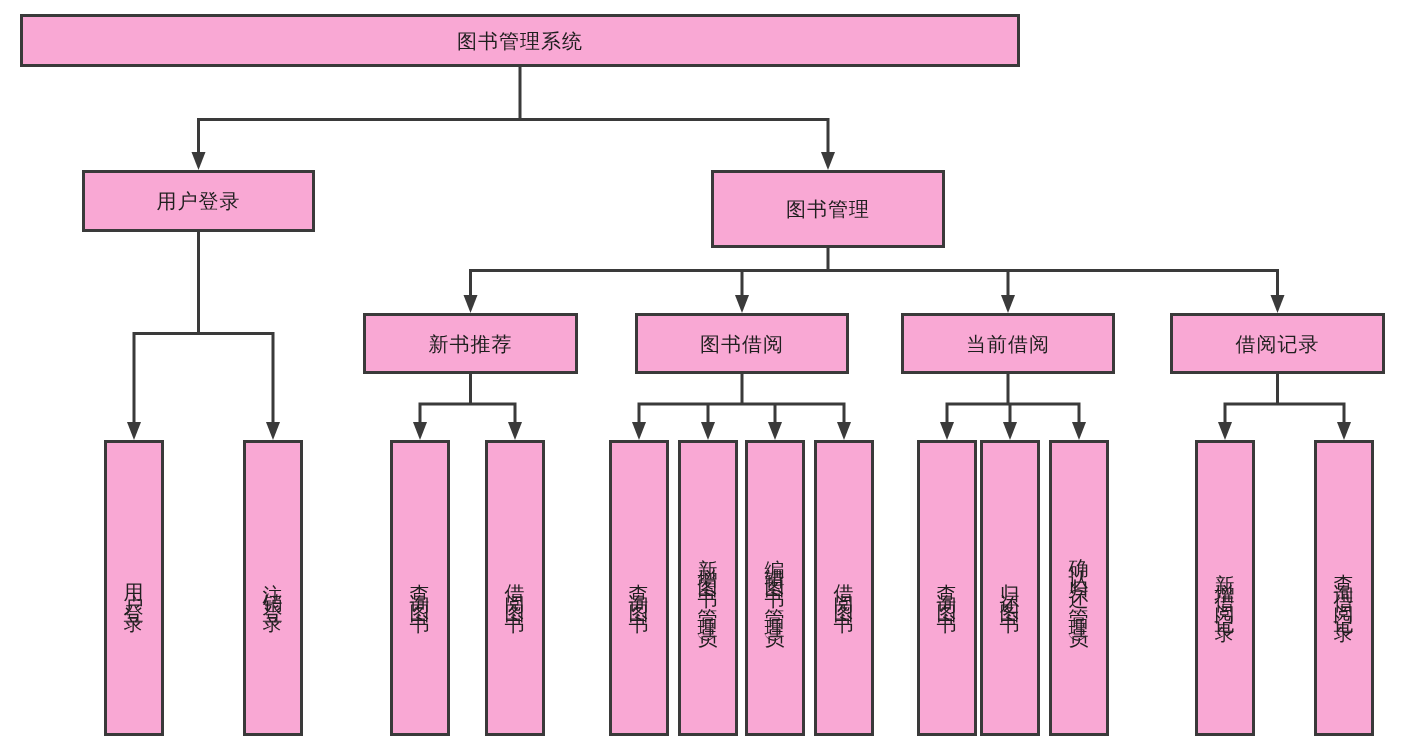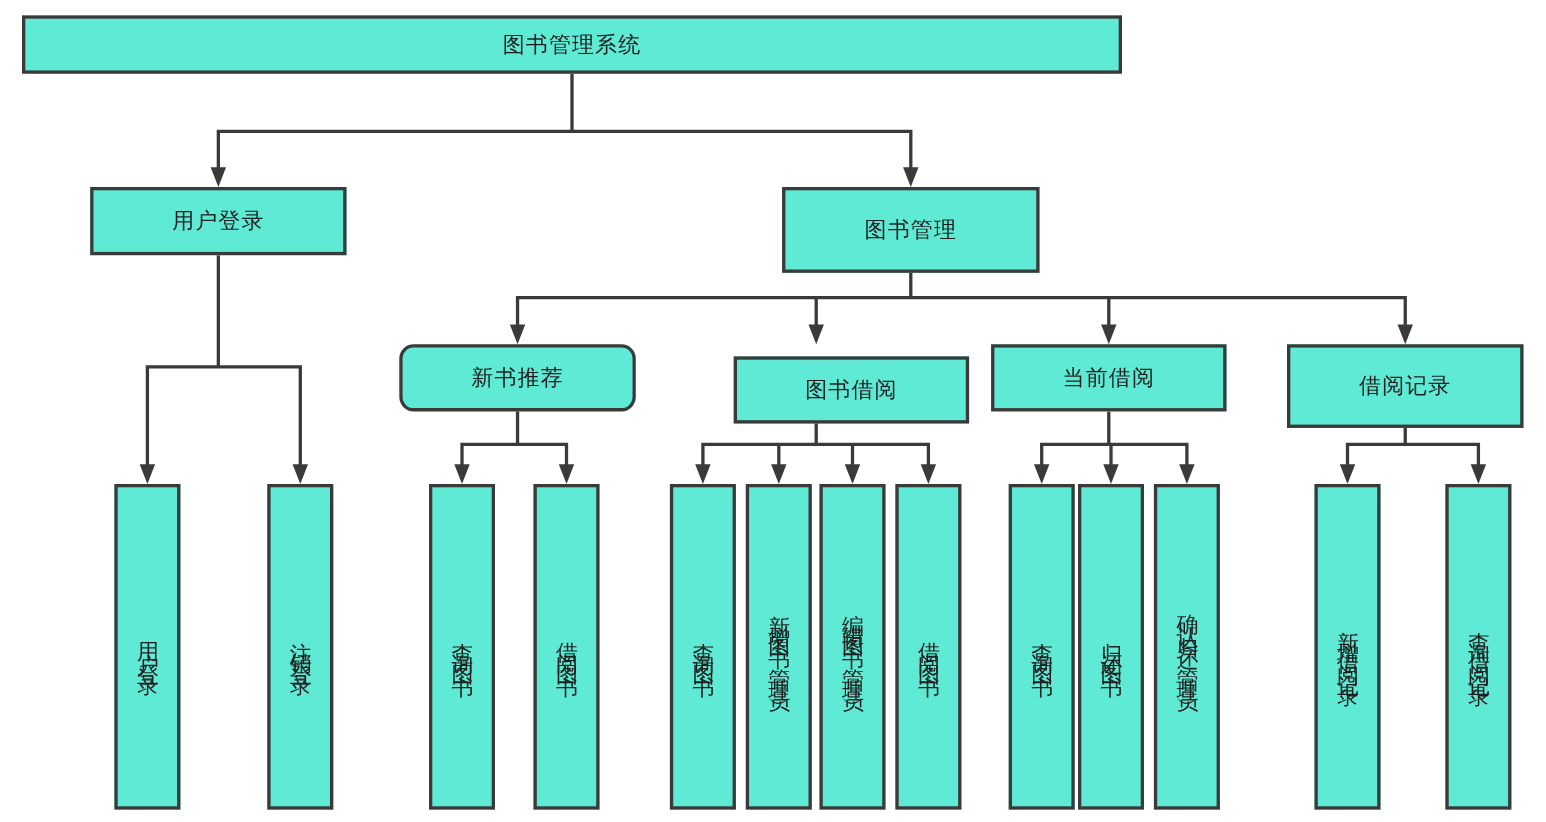--- a/index.html
+++ b/index.html
@@ -8,21 +8,21 @@
     width:1405px;height:747px;
     background:#ffffff;
     overflow:hidden;
     font-family:"Liberation Sans","DejaVu Sans",sans-serif;
     color:#1f1f1f;
   }
   svg.wires{position:absolute;left:0;top:0;z-index:0;}
   .node{
     position:absolute;
     box-sizing:border-box;
-    background:#5eead4;
+    background:#f9a8d4;
     border:3px solid #3a3a3a;
     display:flex;align-items:center;justify-content:center;
     z-index:1;
   }
   .node span{
     font-size:20px;
     line-height:1;
     color:#1f1f1f;
     white-space:nowrap;
   }
@@ -99,30 +99,30 @@
     <span>图书管理系统</span>
   </div>
 
   <div class="node hbox" style="left:82px;top:170px;width:233px;height:62px;">
     <span>用户登录</span>
   </div>
   <div class="node hbox" style="left:711px;top:170px;width:234px;height:78px;">
     <span>图书管理</span>
   </div>
 
-  <div class="node hbox" style="left:363px;top:313px;width:215px;height:61px;border-radius:13px;">
+  <div class="node hbox" style="left:363px;top:313px;width:215px;height:61px;">
     <span>新书推荐</span>
   </div>
-  <div class="node hbox" style="left:635px;top:324px;width:214px;height:61px;margin-left:32px;">
+  <div class="node hbox" style="left:635px;top:313px;width:214px;height:61px;">
     <span>图书借阅</span>
   </div>
   <div class="node hbox" style="left:901px;top:313px;width:214px;height:61px;">
     <span>当前借阅</span>
   </div>
-  <div class="node hbox" style="left:1170px;top:313px;width:215px;height:76px;justify-content:center;">
+  <div class="node hbox" style="left:1170px;top:313px;width:215px;height:61px;justify-content:center;">
     <span>借阅记录</span>
   </div>
 
   <div class="node leaf" style="left:104px;top:440px;width:60px;height:296px;">
     <span>用户登录</span>
   </div>
   <div class="node leaf" style="left:243px;top:440px;width:60px;height:296px;">
     <span>注销登录</span>
   </div>
 

